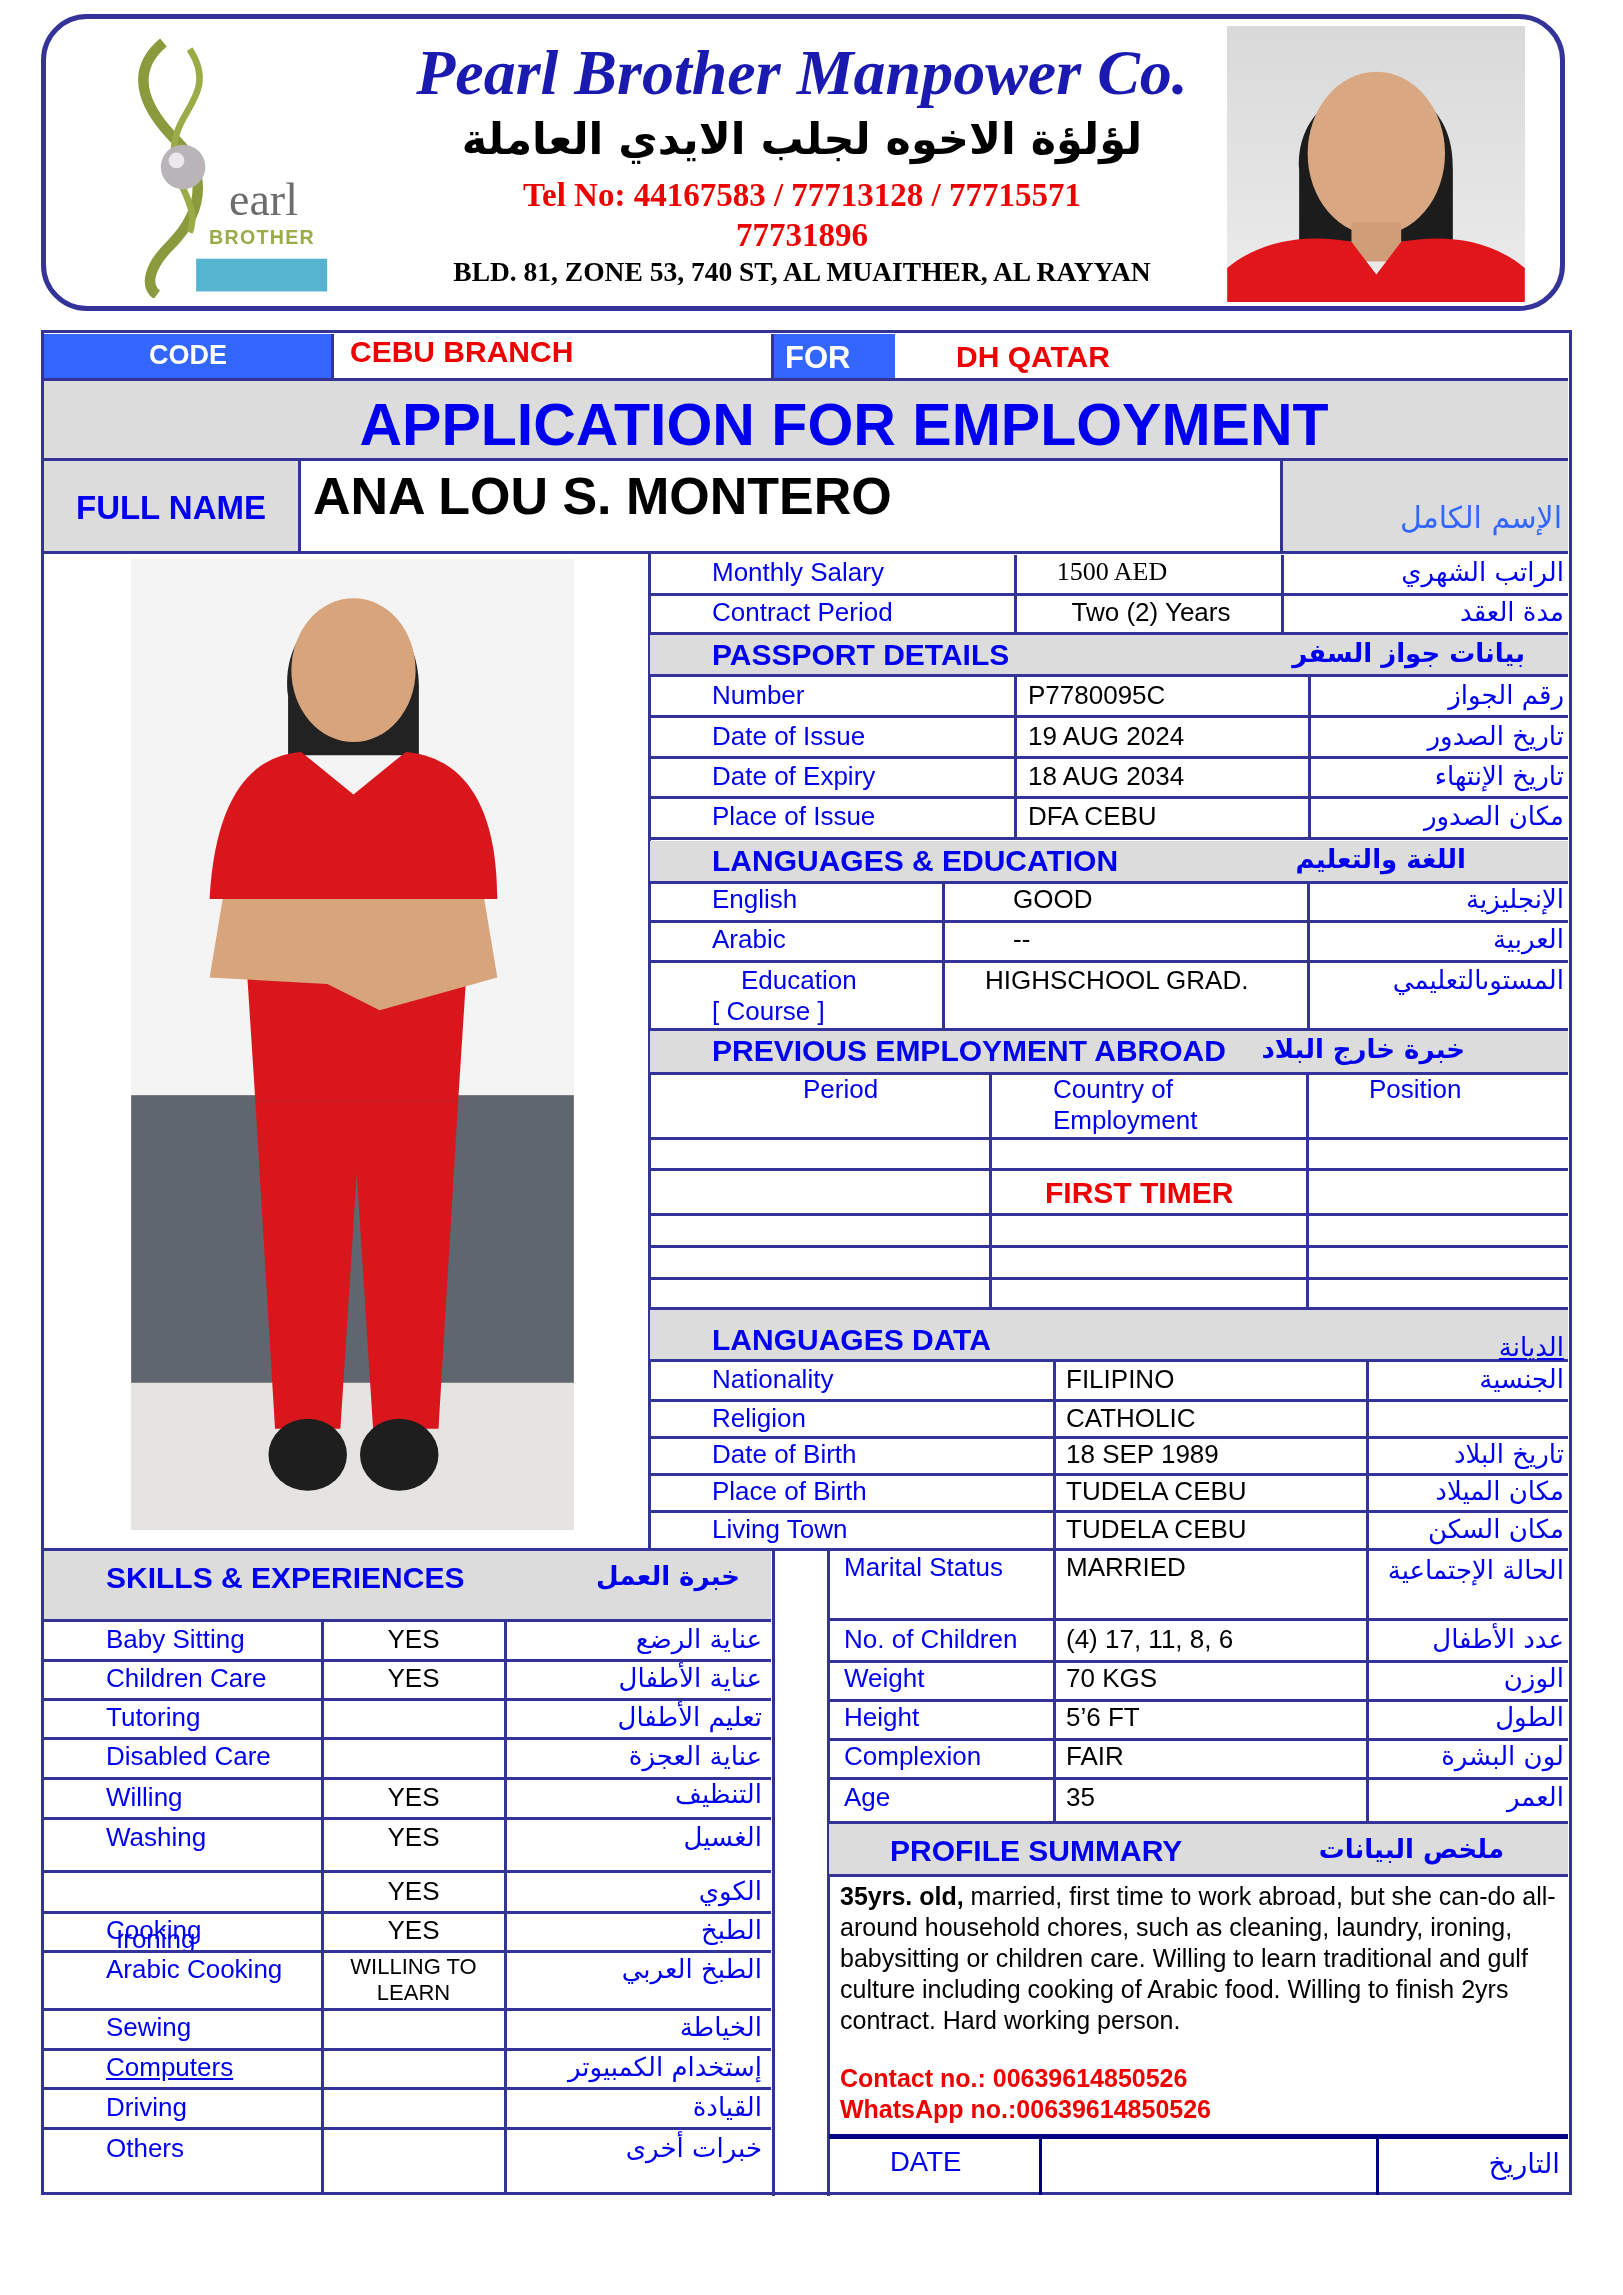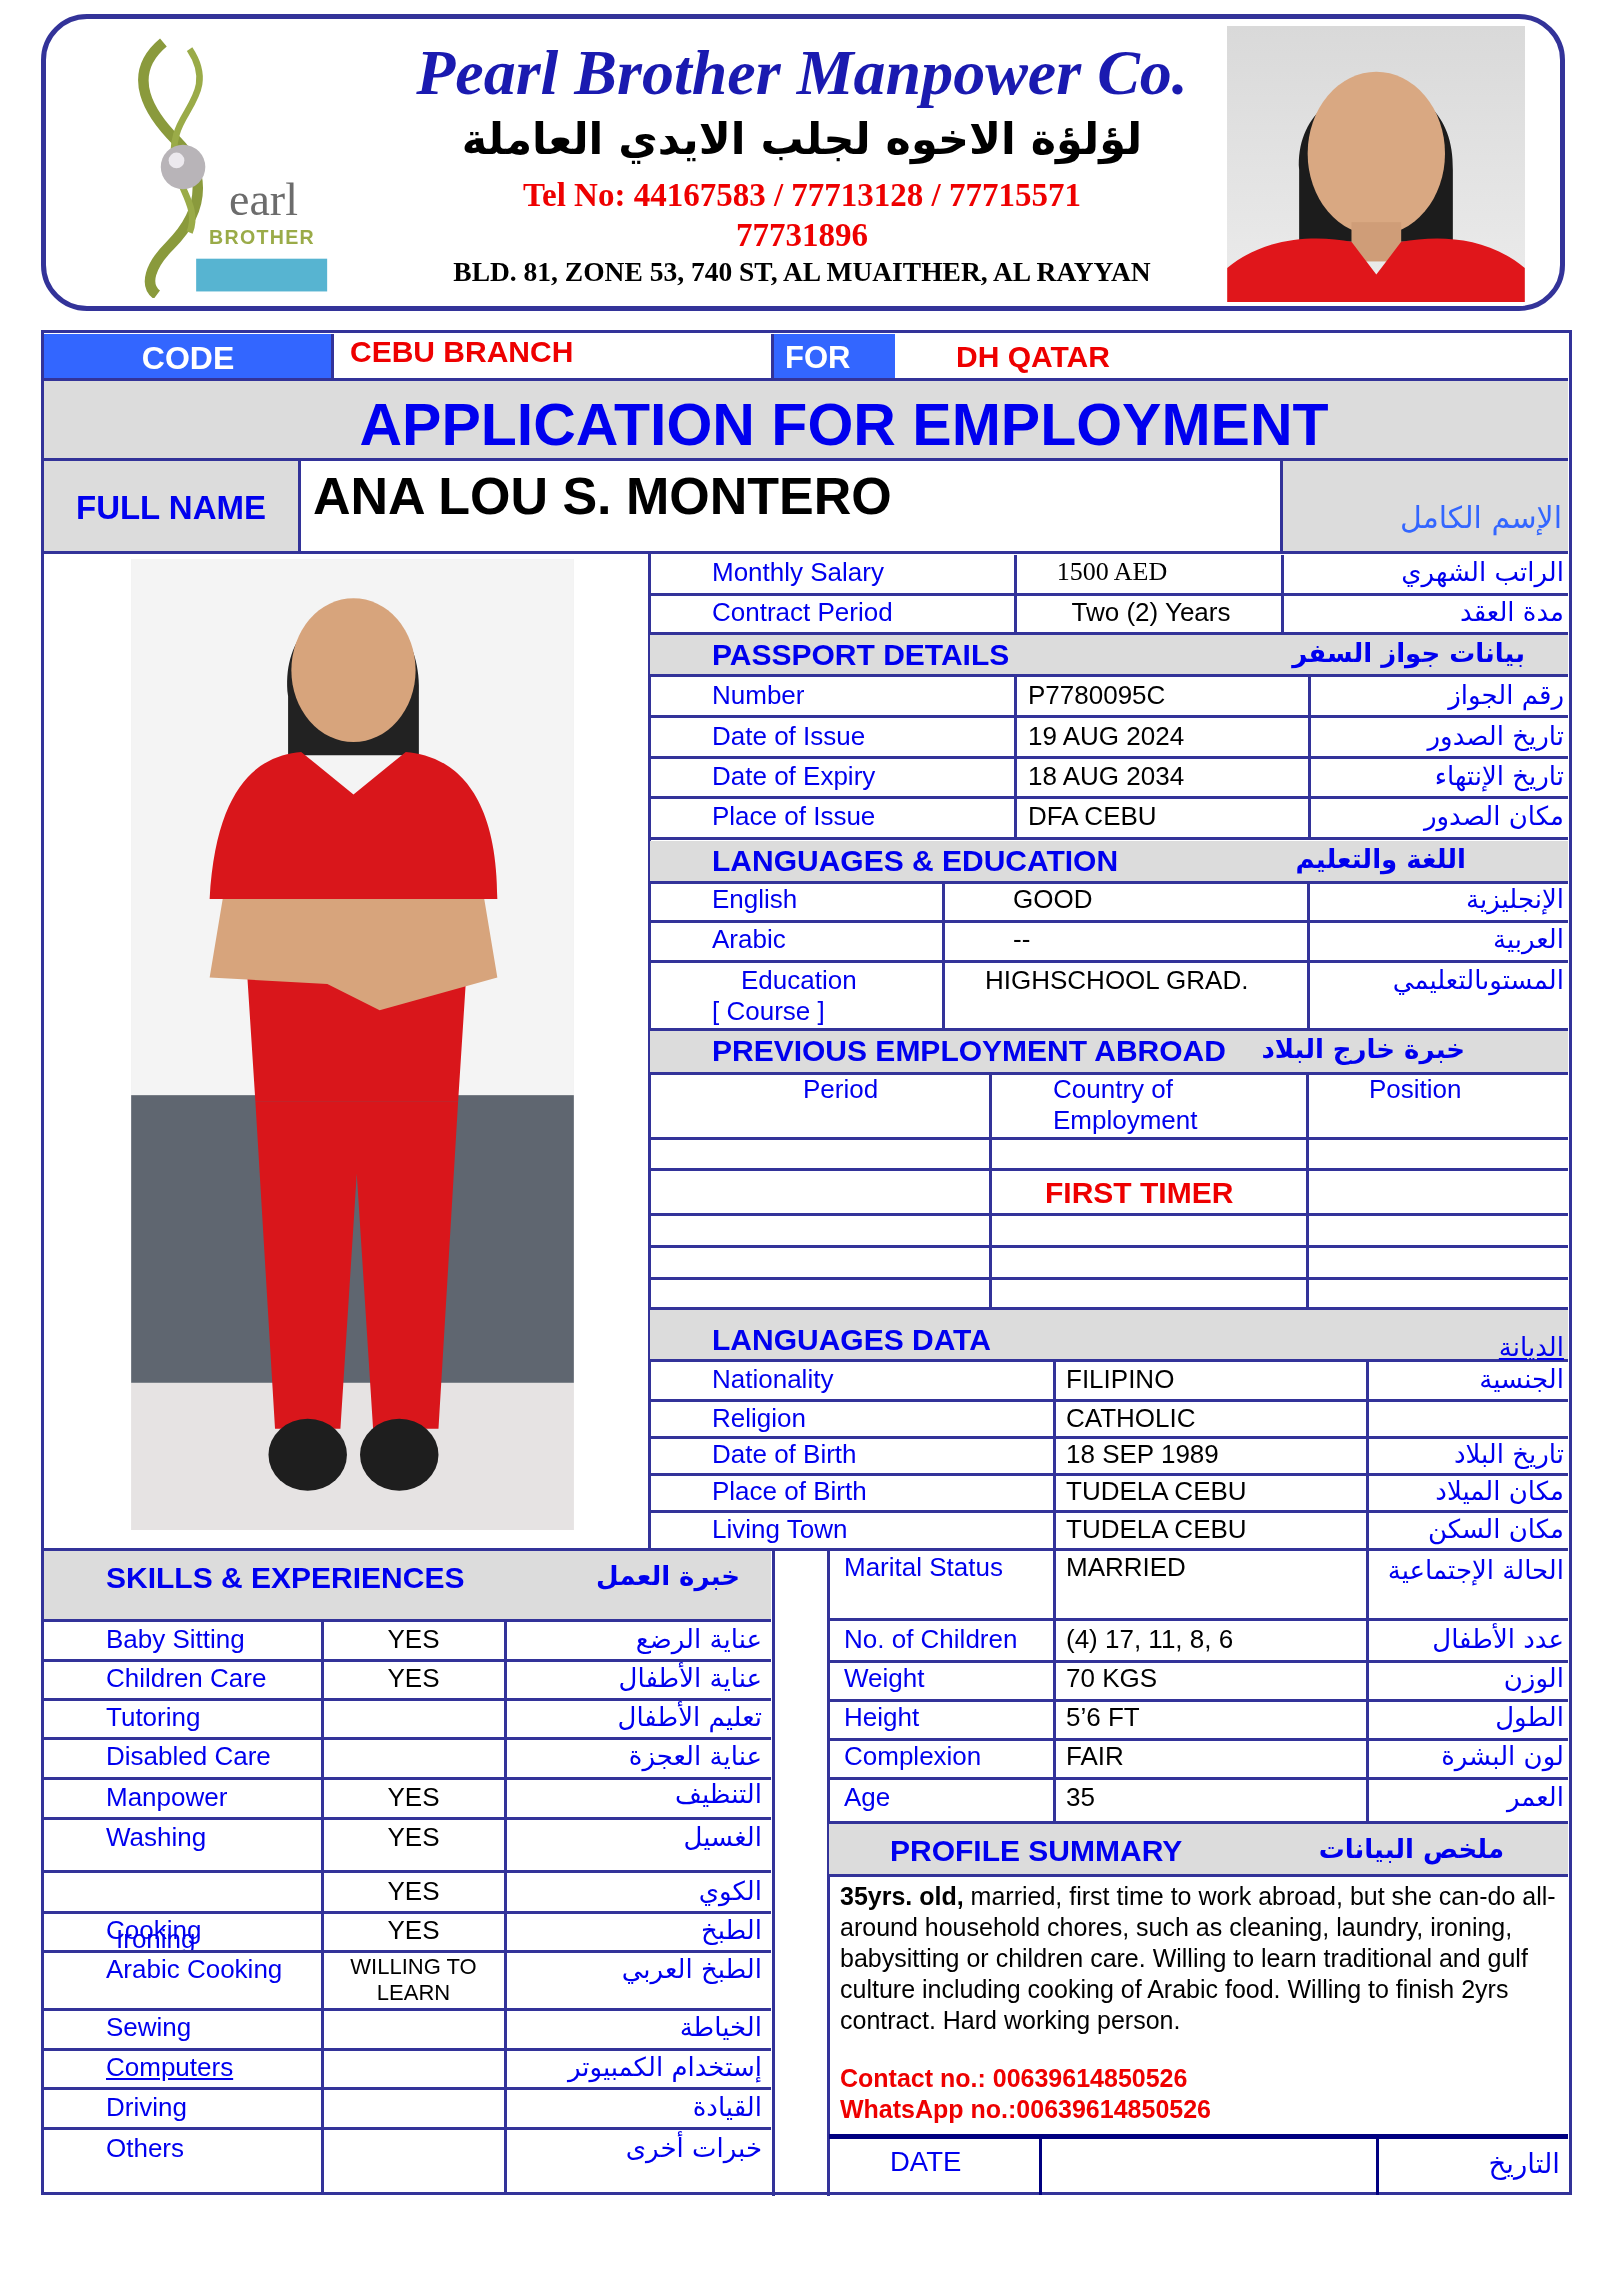--- a/index.html
+++ b/index.html
@@ -46,21 +46,21 @@
     <path d="M110 220 C100 60 350 40 345 220 L345 330 L110 330 Z" fill="#1c1c1c"></path>
     <ellipse cx="228" cy="195" rx="105" ry="125" fill="#d9a882"></ellipse>
     <rect x="190" y="300" width="76" height="60" fill="#cf9d78"></rect>
     <path d="M0 422 L0 370 C60 320 140 320 190 330 L228 380 L266 330 C320 320 395 320 455 370 L455 422 Z" fill="#e0161b"></path>
   </svg>
 </div>
 
 <div class="abs" style="left:41px; top:330px; width:1531px; height:1865px; border:3.9px solid #333399;"></div>
 
 <div class="abs bright" style="left:44px; top:334px; width:288px; height:45px;"></div>
-<div class="txt" style="left:44px; top:340px; width:288px; text-align:center; font-size:32px; font-weight:bold; color:#fff;">CODE</div>
+<div class="txt" style="left:44px; top:340px; width:288px; text-align:center; font-size:27px; font-weight:bold; color:#fff;">CODE</div>
 <div class="txt" style="left:350px; top:335px; font-size:30px; font-weight:bold; color:#ee0000;">CEBU BRANCH</div>
 <div class="abs bright" style="left:772px; top:334px; width:123px; height:45px;"></div>
 <div class="txt" style="left:785px; top:340px; font-size:31px; font-weight:bold; color:#fff;">FOR</div>
 <div class="txt" style="left:956px; top:340px; font-size:30px; font-weight:bold; color:#ee0000;">DH QATAR</div>
 <div class="vline" style="left:331px; top:334px; height:45px;"></div>
 <div class="vline" style="left:771px; top:334px; height:45px;"></div>
 <div class="hline" style="left:44px; top:378px; width:1524px;"></div>
 
 <div class="abs gray" style="left:44px; top:381px; width:1524px; height:77px;"></div>
 <div class="txt" style="left:44px; top:391px; width:1600px; text-align:center; font-size:59px; font-weight:bold; color:#0000ee;">APPLICATION FOR EMPLOYMENT</div>
@@ -224,21 +224,21 @@
     <div class="txt ar lbl" style="left:510px; top:1663px; width:252px;">عناية الأطفال</div>
     <div class="hline" style="left:44px; top:1698px; width:727px;"></div>
     <div class="txt lbl" style="left:106px; top:1702px;">Tutoring</div>
     <div class="txt val" style="left:323px; top:1702px; width:181px; text-align:center; "></div>
     <div class="txt ar lbl" style="left:510px; top:1702px; width:252px;">تعليم الأطفال</div>
     <div class="hline" style="left:44px; top:1737px; width:727px;"></div>
     <div class="txt lbl" style="left:106px; top:1741px;">Disabled Care</div>
     <div class="txt val" style="left:323px; top:1741px; width:181px; text-align:center; "></div>
     <div class="txt ar lbl" style="left:510px; top:1741px; width:252px;">عناية العجزة</div>
     <div class="hline" style="left:44px; top:1777px; width:727px;"></div>
-    <div class="txt lbl" style="left:106px; top:1782px;">Manpower</div>
+    <div class="txt lbl" style="left:106px; top:1782px;">Willing</div>
     <div class="txt val" style="left:323px; top:1782px; width:181px; text-align:center; ">YES</div>
     <div class="txt ar lbl" style="left:510px; top:1779px; width:252px;">التنظيف</div>
     <div class="hline" style="left:44px; top:1817px; width:727px;"></div>
     <div class="txt lbl" style="left:106px; top:1822px;">Washing</div>
     <div class="txt val" style="left:323px; top:1822px; width:181px; text-align:center; ">YES</div>
     <div class="txt ar lbl" style="left:510px; top:1822px; width:252px;">الغسيل</div>
     <div class="hline" style="left:44px; top:1870px; width:727px;"></div>
     <div class="txt lbl" style="left:116px; top:1876px;margin-top:48px;">Ironing</div>
     <div class="txt val" style="left:323px; top:1876px; width:181px; text-align:center; ">YES</div>
     <div class="txt ar lbl" style="left:510px; top:1876px; width:252px;">الكوي</div>

